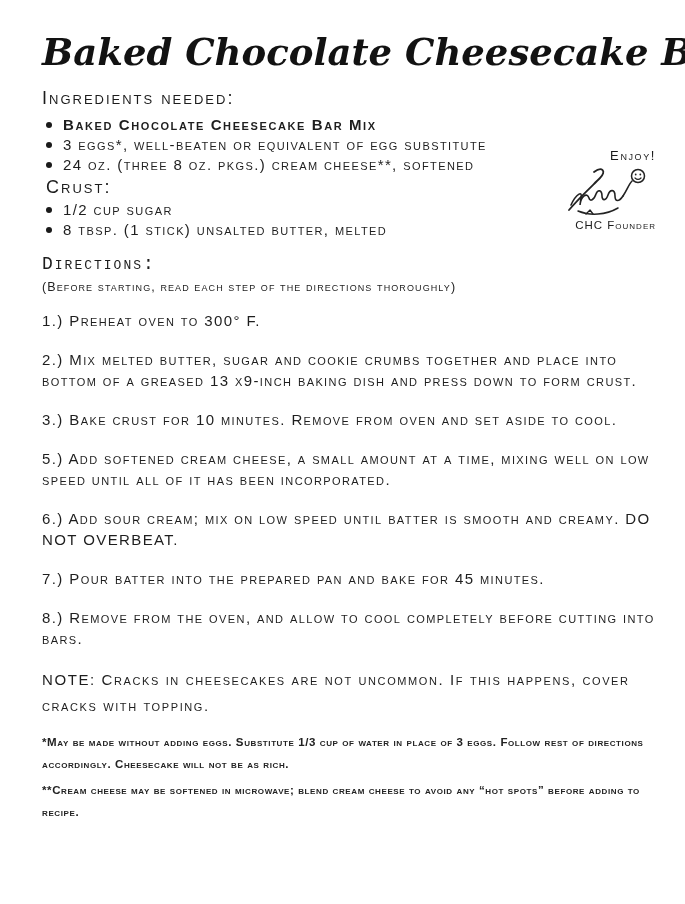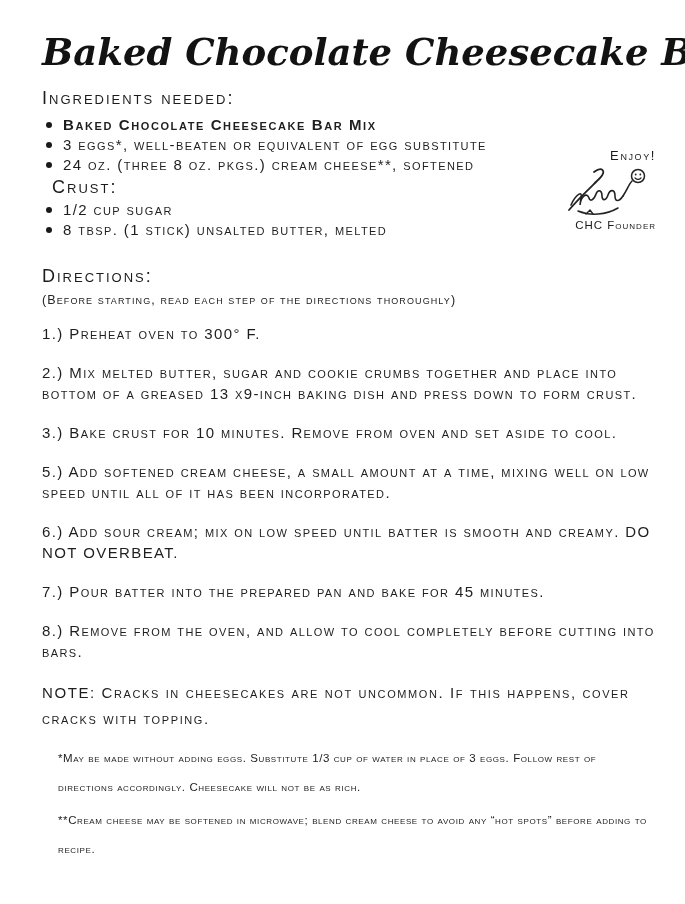--- a/index.html
+++ b/index.html
@@ -36,21 +36,21 @@
     white-space: nowrap;
   }
   
   .sec-heading {
     font-variant: small-caps;
     font-size: 18px;
     letter-spacing: 2px;
     color: #1c1c1c;
     margin: 0 0 6px 0;
   }
-  .crust-heading { margin: 0 0 2px 10px; }
+  .crust-heading { margin: 0 0 2px 4px; }
   
   ul.blist {
     list-style: none;
     margin: 0 0 2px 0;
     padding: 0;
   }
   ul.blist li {
     position: relative;
     padding-left: 21px;
     font-variant: small-caps;
@@ -64,21 +64,21 @@
     position: absolute;
     left: 4px;
     top: 7px;
     width: 6px;
     height: 6px;
     border-radius: 50%;
     background: #1a1a1a;
   }
   .bold-item { font-weight: bold; letter-spacing: 1.6px; }
   
-  .directions-heading { margin-top: 26px; }
+  .directions-heading { margin-top: 14px; font-family: Liberation Mono, monospace; }
   .pre-note {
     font-variant: small-caps;
     font-size: 12.5px;
     letter-spacing: 1.1px;
     color: #222222;
     margin: 0 0 16px 0;
   }
   .step {
     font-variant: small-caps;
     font-size: 15px;
@@ -96,24 +96,25 @@
     line-height: 26px;
     color: #1e1e1e;
     margin: 2px 0 12px 0;
     max-width: 618px;
   }
   
   .footnote {
     font-variant: small-caps;
     font-size: 11.5px;
     letter-spacing: 0.6px;
-    line-height: 29px;
+    line-height: 22px;
     color: #222222;
-    margin: 0 0 4px 16px;
+    margin: 0 0 4px 0;
     max-width: 620px;
+    font-weight: bold;
   }
   
   .sig-block {
     position: absolute;
     top: 148px;
     left: 556px;
     width: 100px;
     text-align: right;
   }
   .enjoy {

